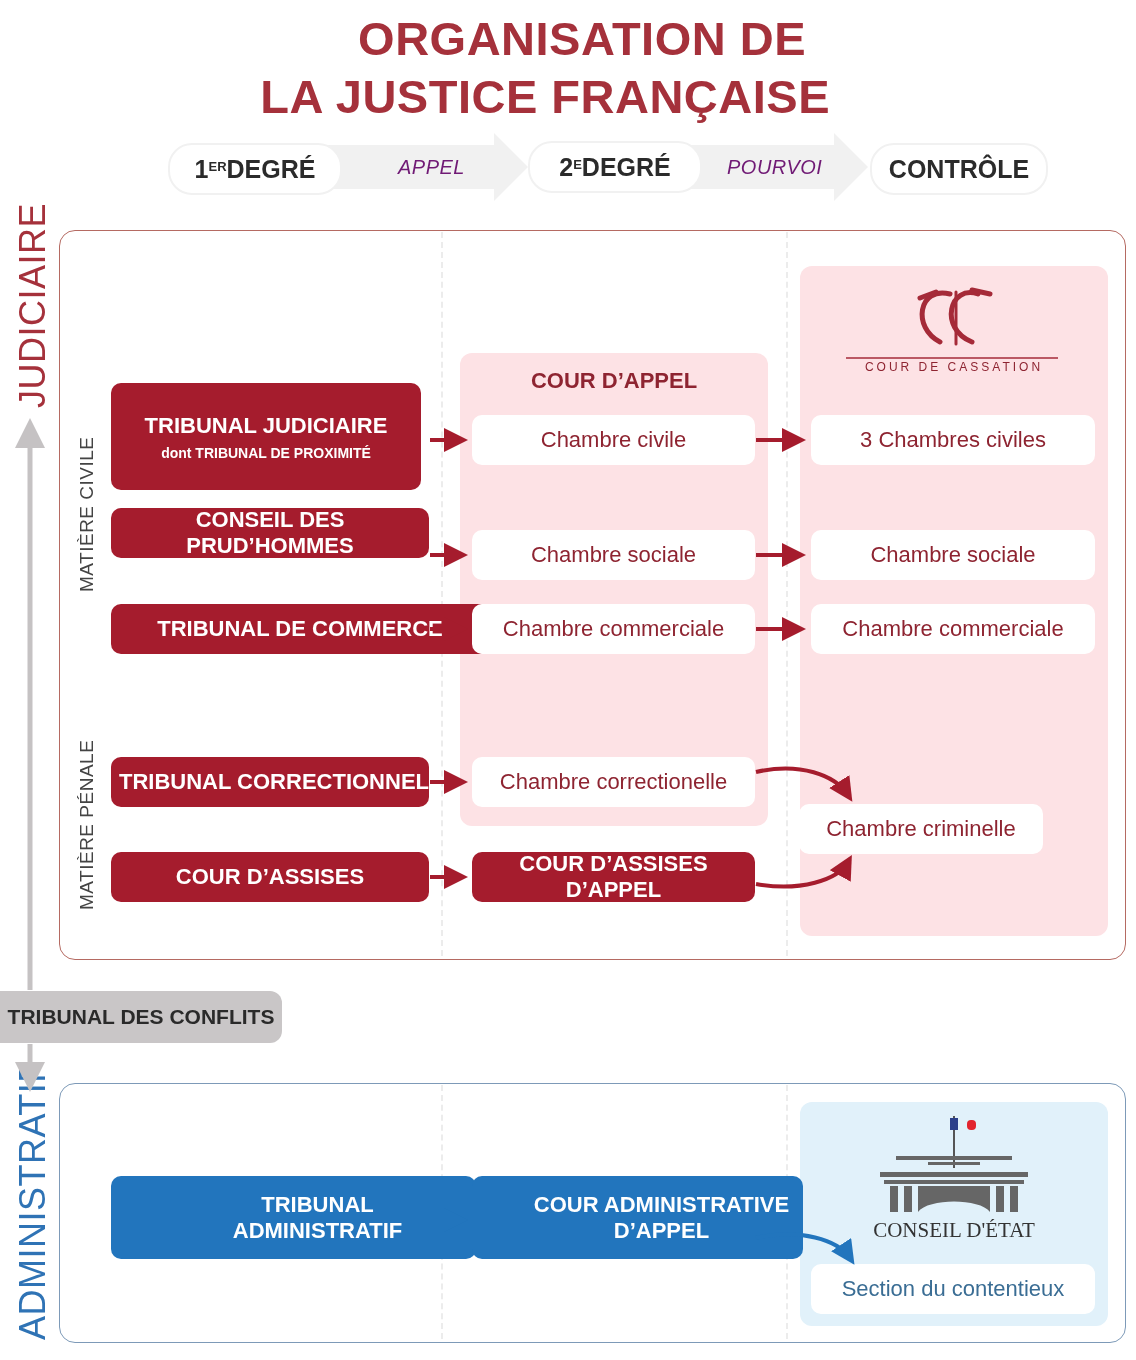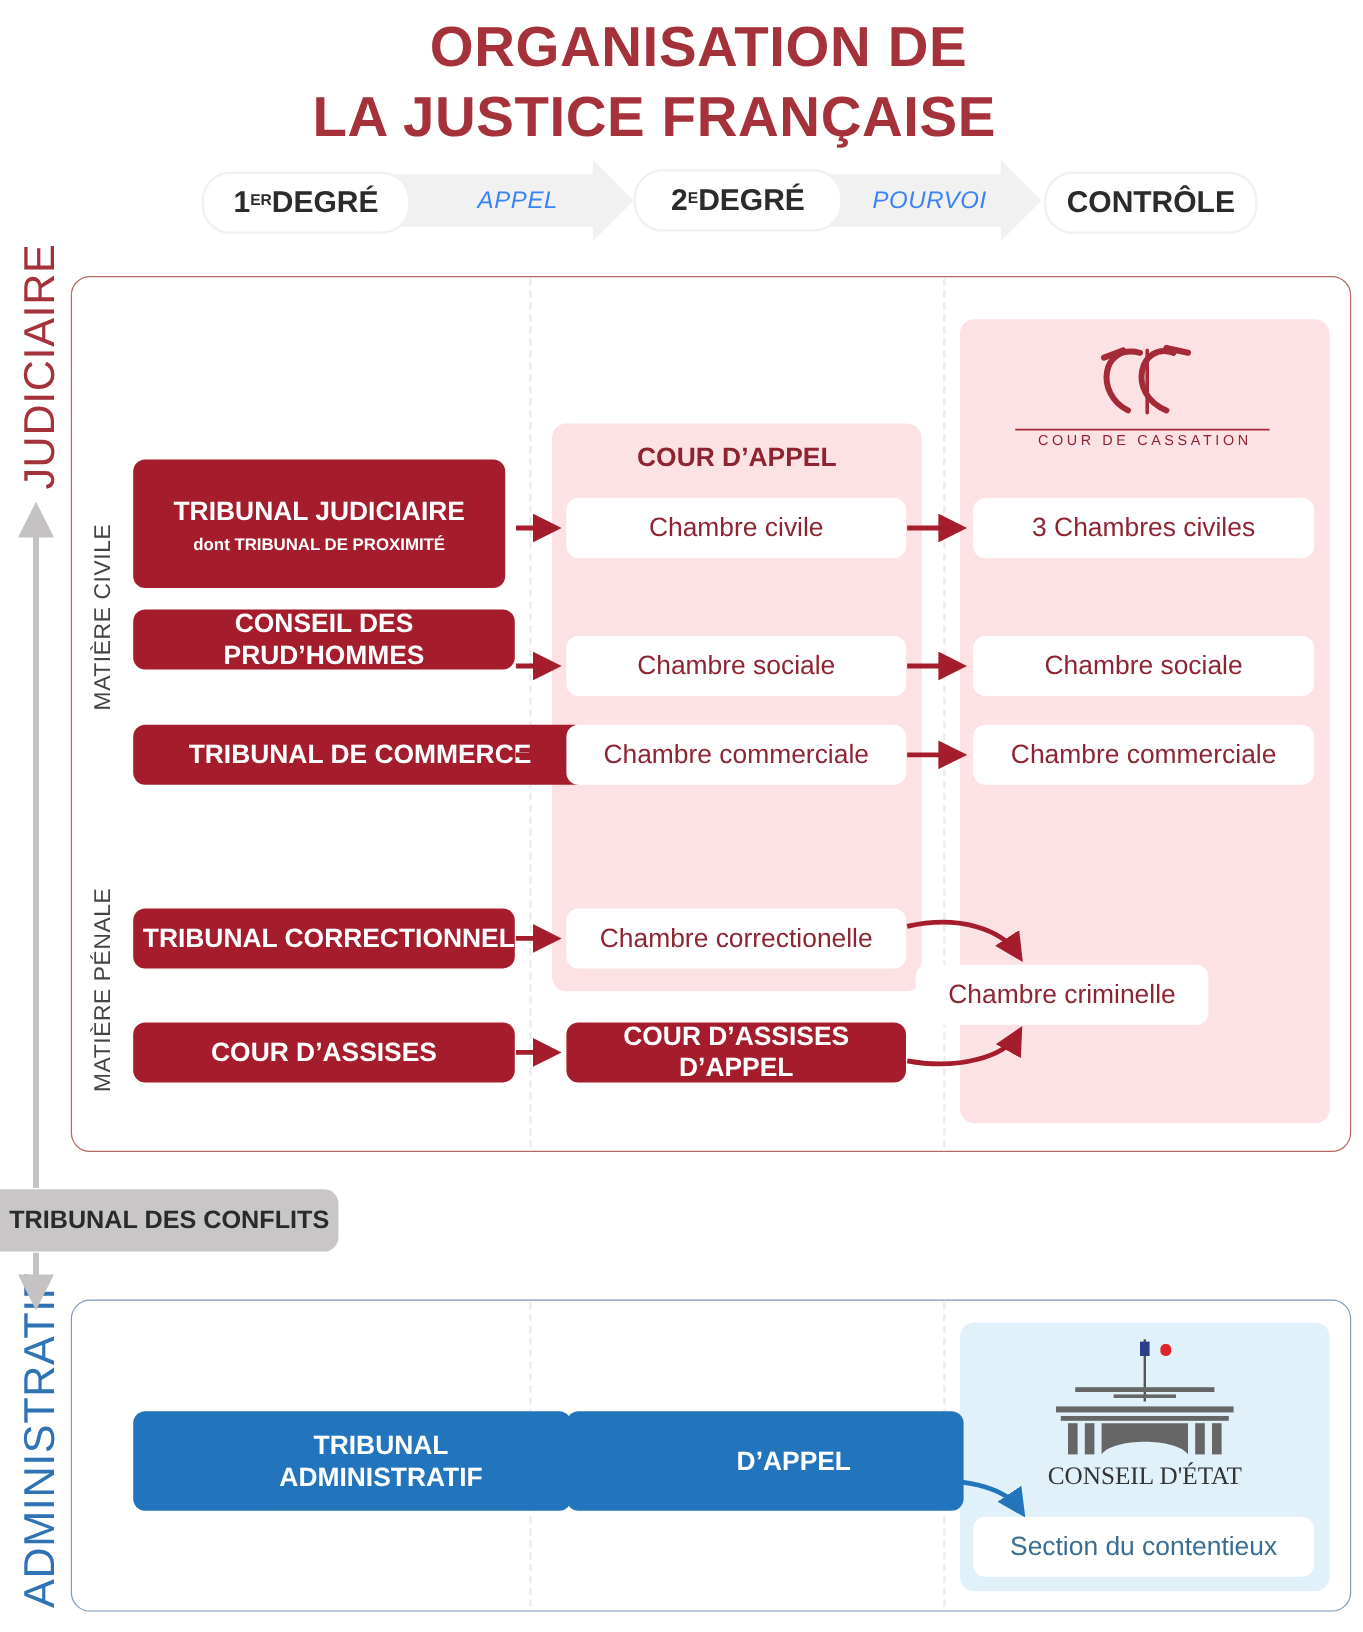--- a/index.html
+++ b/index.html
@@ -4,21 +4,21 @@
 <style>
   html, body { margin:0; padding:0; background:#ffffff; }
   body { width:1136px; height:1360px; position:relative; overflow:hidden; font-family:"Liberation Sans", "DejaVu Sans", sans-serif; }
   .abs { position:absolute; }
   .title { left:0; width:806px; text-align:right; color:#a5313b; font-weight:bold; font-size:47px; line-height:58px; letter-spacing:0.5px; }
   
   .deg-arrow { position:absolute; background:#f1f1f1; height:44px; }
   .deg-arrow-head { position:absolute; width:0; height:0; border-top:34px solid transparent; border-bottom:34px solid transparent; border-left:34px solid #f1f1f1; }
   .deg-pill { position:absolute; height:48px; background:#fff; border:2px solid #f1f1f1; border-radius:24px; display:flex; align-items:center; justify-content:center; font-weight:bold; font-size:25px; color:#2b2b2b; }
   .deg-pill sup { font-size:13px; position:relative; top:-3px; }
-  .deg-label { position:absolute; font-style:italic; font-size:20px; color:#3b82f6; letter-spacing:0.5px; }
+  .deg-label { position:absolute; font-style:italic; font-size:20px; color:#701a75; letter-spacing:0.5px; }
   
   .panel { position:absolute; border-radius:16px; background:#fff; }
   .panel.jud { border:1.5px solid #b56a62; }
   .panel.adm { border:1.5px solid #7d9ab8; }
   .divider { position:absolute; width:0; border-left:2px dashed #ececec; }
   .col-bg { position:absolute; border-radius:12px; }
   .red { background:#a51c2d; }
   .blue { background:#2275bd;padding-left:48px; }
   .box { position:absolute; border-radius:10px; display:flex; flex-direction:column; align-items:center; justify-content:center; color:#fff; font-weight:bold; text-align:center; }
   .box .main { font-size:22px; line-height:26px; }
@@ -107,21 +107,21 @@
 <div class="wbox" style="left:472px; top:530px; width:283px; height:50px;">Chambre sociale</div>
 <div class="wbox" style="left:472px; top:604px; width:283px; height:50px;">Chambre commerciale</div>
 <div class="wbox" style="left:472px; top:757px; width:283px; height:50px;">Chambre correctionelle</div>
 <div class="box red" style="left:472px; top:852px; width:283px; height:50px;">
   <div class="main">COUR D’ASSISES D’APPEL</div>
 </div>
 
 <div class="wbox" style="left:811px; top:415px; width:284px; height:50px;">3 Chambres civiles</div>
 <div class="wbox" style="left:811px; top:530px; width:284px; height:50px;">Chambre sociale</div>
 <div class="wbox" style="left:811px; top:604px; width:284px; height:50px;">Chambre commerciale</div>
-<div class="wbox" style="left:763px; top:804px; width:244px; height:50px;">Chambre criminelle</div>
+<div class="wbox" style="left:799px; top:804px; width:244px; height:50px;">Chambre criminelle</div>
 
 <div class="conflits">TRIBUNAL DES CONFLITS</div>
 
 <div class="panel adm" style="left:59px; top:1083px; width:1065px; height:258px;"></div>
 <div class="divider" style="left:441px; top:1085px; height:254px;"></div>
 <div class="divider" style="left:786px; top:1085px; height:254px;"></div>
 
 <div class="col-bg" style="left:800px; top:1102px; width:308px; height:224px; background:#e1f1fa;"></div>
 <div class="abs" style="left:800px; top:1112px; width:308px; height:140px;">
   <svg width="308" height="110">
@@ -139,20 +139,21 @@
     <path d="M118 100 L118 74 L190 74 L190 100 C 180 86, 128 86, 118 100 Z" fill="#666"></path>
   </svg>
   <div class="abs" style="left:0; top:106px; width:308px; text-align:center; color:#333; font-family:'Liberation Serif', serif; font-size:21px;">CONSEIL D'ÉTAT</div>
 </div>
 
 <div class="box blue" style="left:111px; top:1176px; width:317px; height:83px;">
   <div class="main">TRIBUNAL</div>
   <div class="main">ADMINISTRATIF</div>
 </div>
 <div class="box blue" style="left:472px; top:1176px; width:283px; height:83px;">
+  <div class="main">COUR ADMINISTRATIVE</div>
   <div class="main">D’APPEL</div>
 </div>
 <div class="wbox bl" style="left:811px; top:1264px; width:284px; height:50px;">Section du contentieux</div>
 
 <svg class="overlay" width="1136" height="1360">
   <defs>
     <marker id="ahR" markerWidth="6" markerHeight="6" refX="4" refY="3" orient="auto">
         <path d="M0,0 L6,3 L0,6 Z" fill="#a51c2d"></path>
       </marker>
     <marker id="ahB" markerWidth="6" markerHeight="6" refX="4" refY="3" orient="auto">

